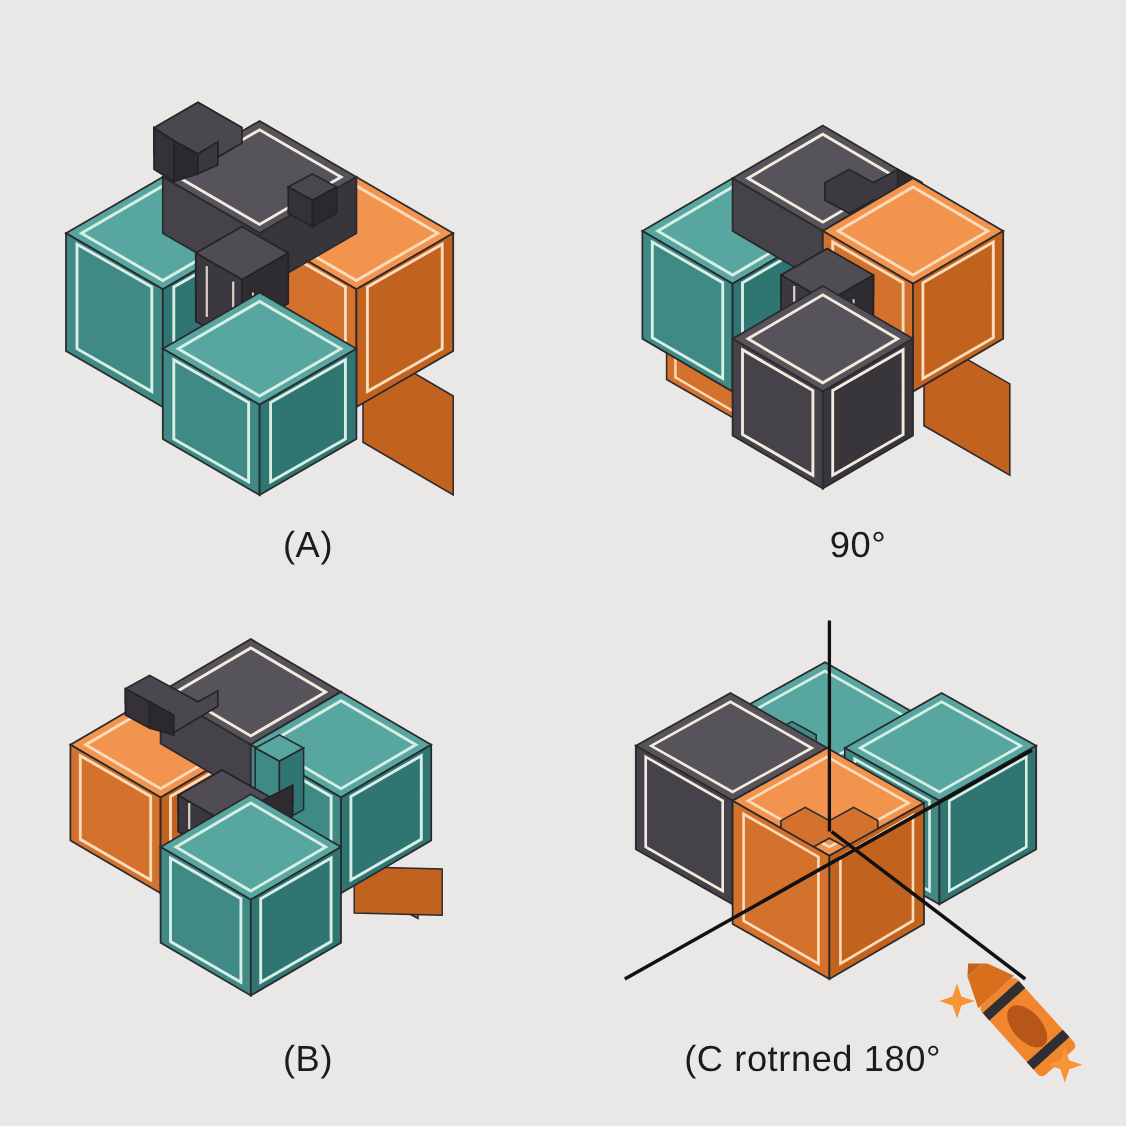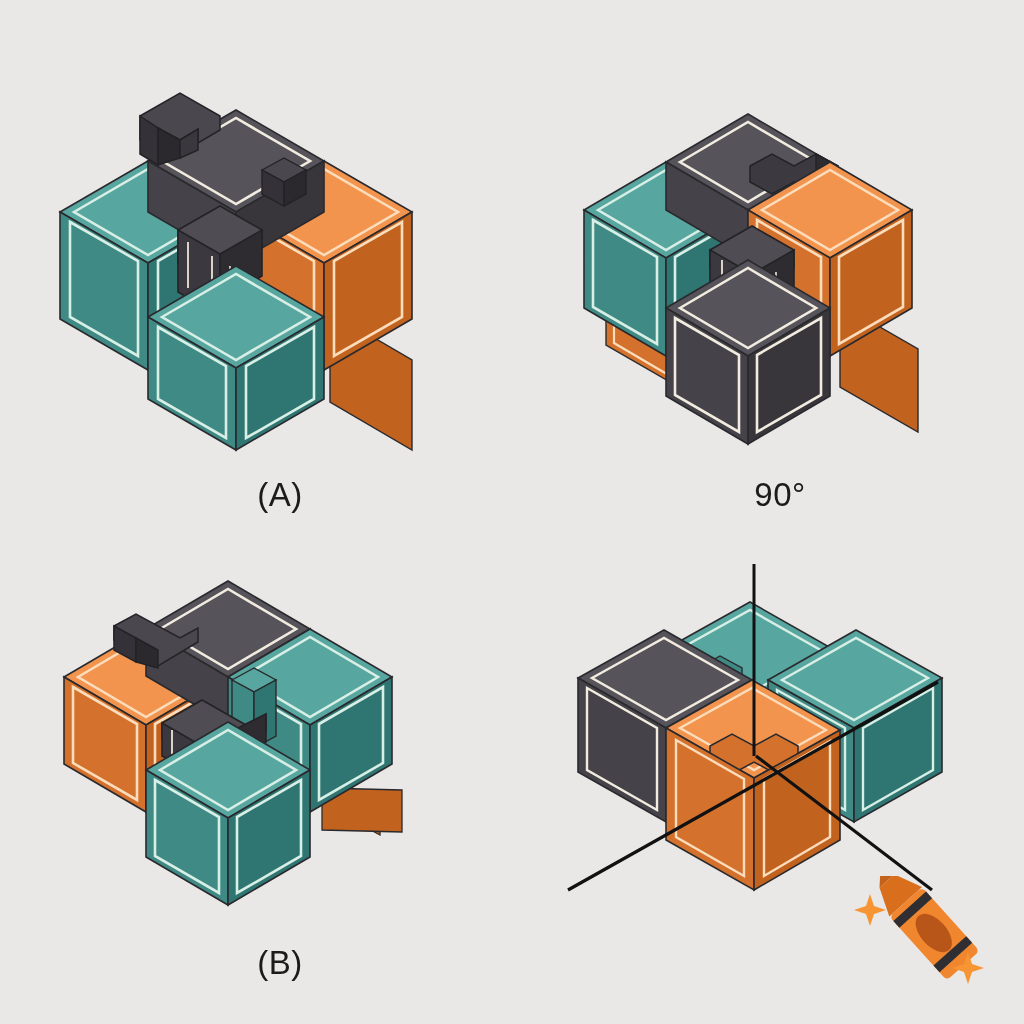--- a/index.html
+++ b/index.html
@@ -298,20 +298,21 @@
         <polygon points="116,180 184,219 184,316 116,277" fill="none" stroke="#fbdcbb" stroke-width="2.4"></polygon>
         <polygon points="194,218 280,170 280,280 194,330" fill="#c2621f" stroke="#2a2a2e" stroke-width="1.6"></polygon>
         <polygon points="204,219 270,181 270,277 204,316" fill="none" stroke="#fbdcbb" stroke-width="2.4"></polygon>
       </g>
 
       <line x1="194" y1="4" x2="194" y2="196" stroke="#111111" stroke-width="3"></line>
       <line x1="8" y1="330" x2="378" y2="122" stroke="#111111" stroke-width="3.2"></line>
       <line x1="196" y1="196" x2="372" y2="330" stroke="#111111" stroke-width="3.2"></line>
     </svg>
   </div>
+  <div class="caption caption-c">(C rotrned 180°</div>
 
   <div id="crayon-wrap">
     <svg width="150" height="130" viewBox="0 0 150 130">
       <g transform="rotate(48 75 60)">
 
         <rect x="38" y="28" width="86" height="44" rx="5" fill="#f0872f"></rect>
 
         <polygon points="38,28 38,72 10,60 10,40" fill="#d96f1c"></polygon>
         <polygon points="10,40 10,60 0,50" fill="#c4621a"></polygon>
 

